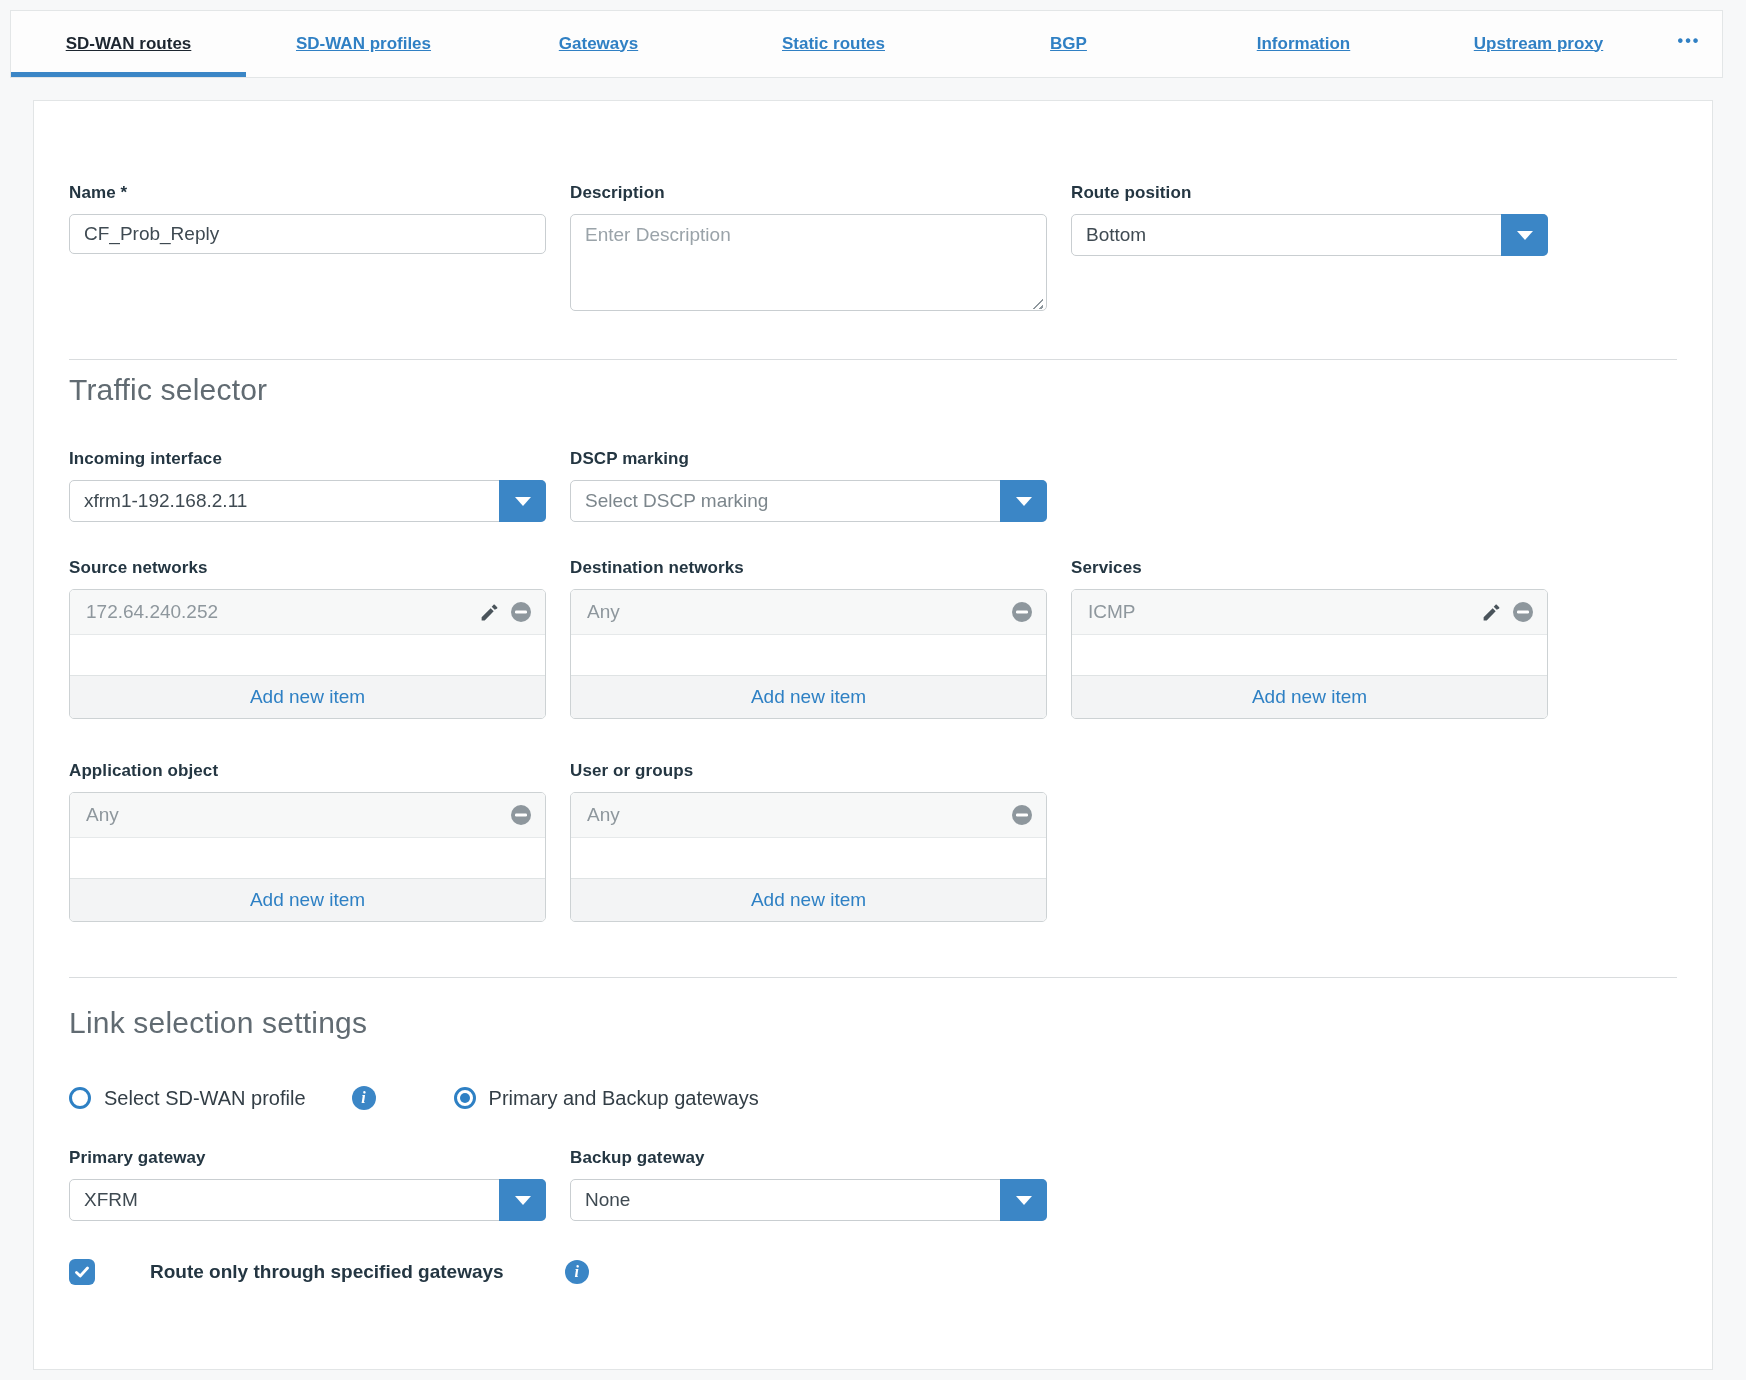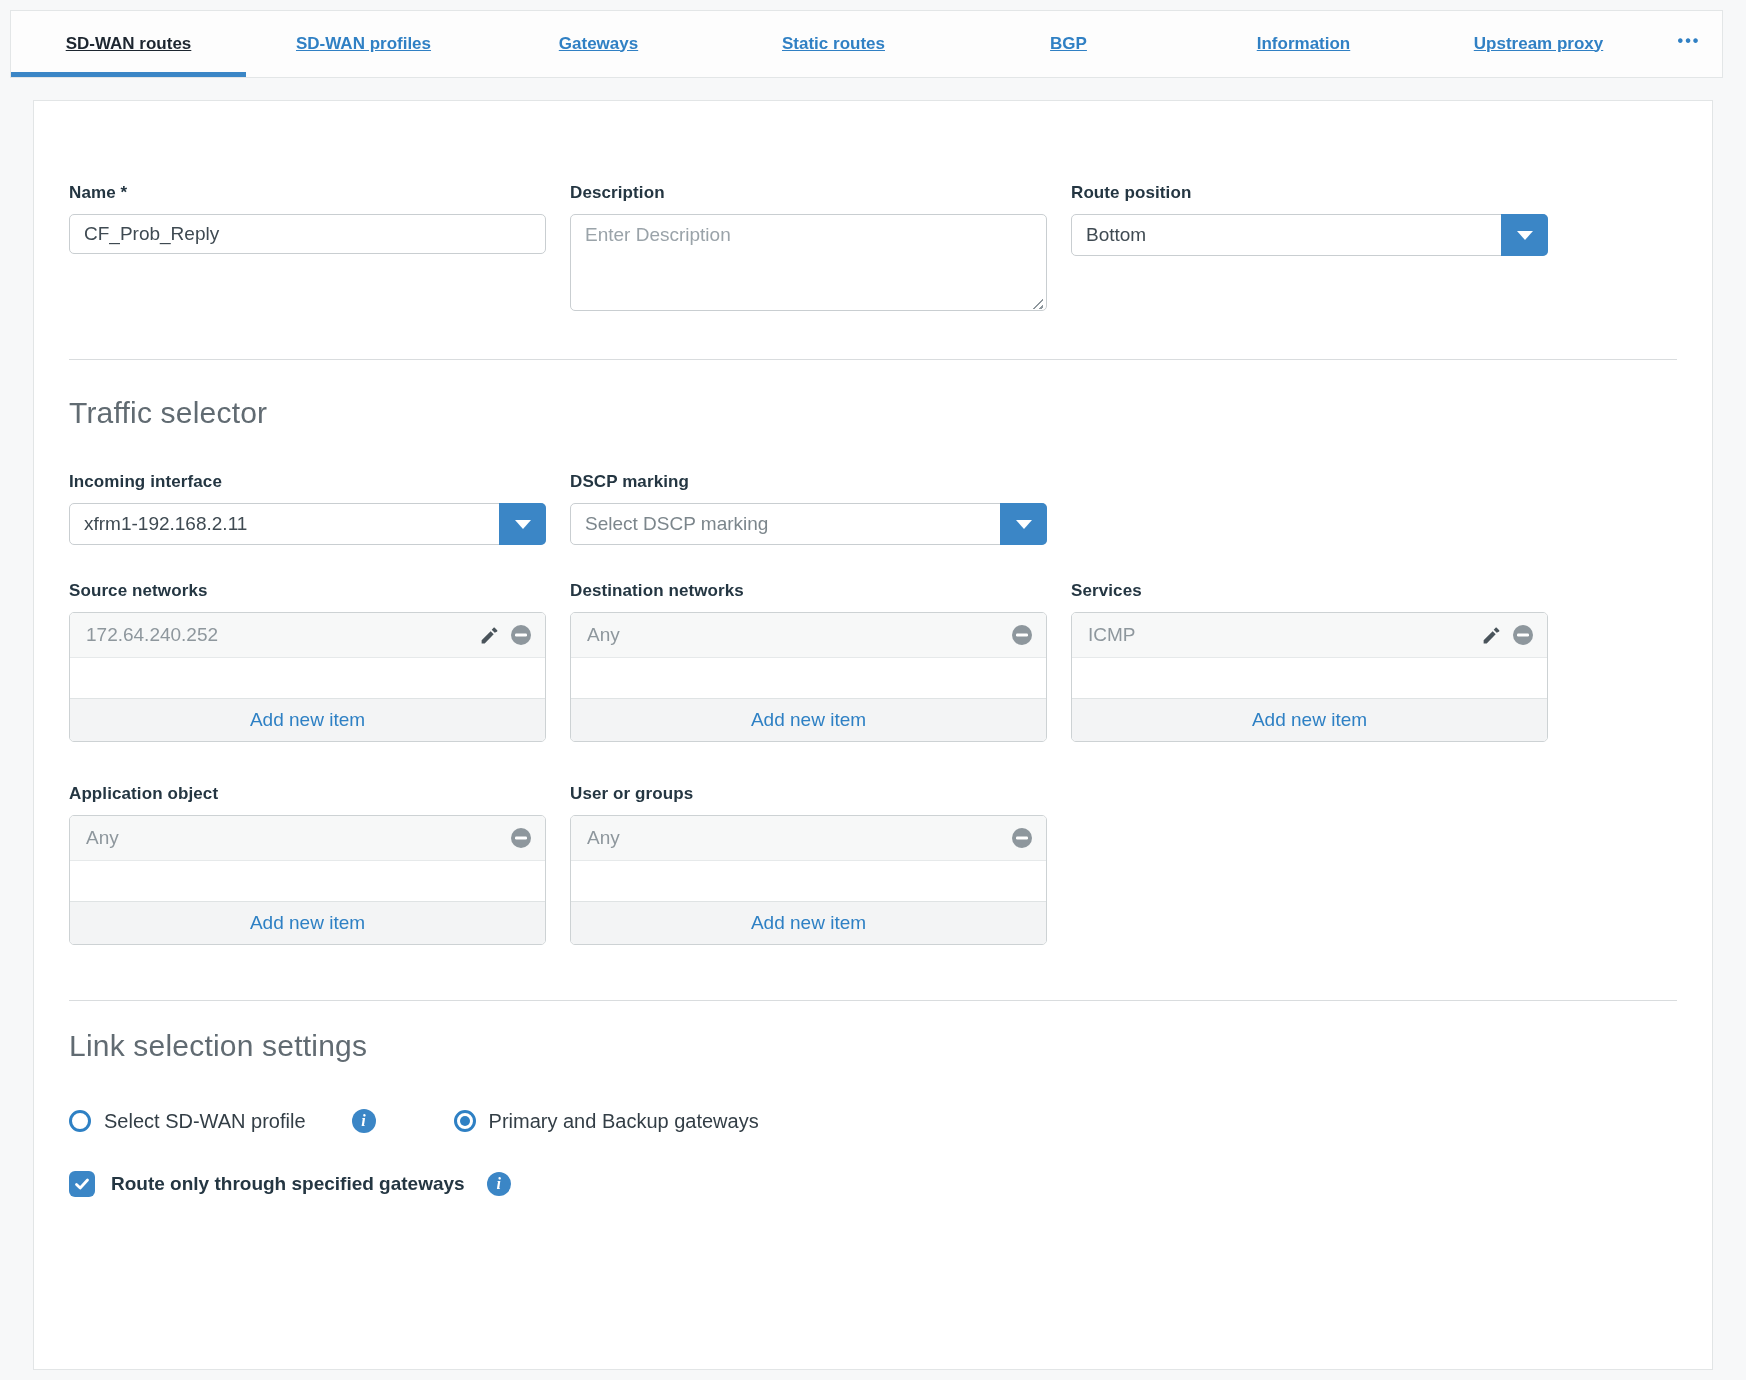--- a/index.html
+++ b/index.html
@@ -160,36 +160,36 @@
   .info-icon {
     width: 24px; height: 24px; border-radius: 50%;
     background: #3b86c6; color: #fff;
     display: inline-flex; align-items: center; justify-content: center;
     font-family: "Liberation Serif", serif;
     font-size: 16px; font-style: italic; font-weight: bold;
     cursor: pointer; flex: 0 0 24px;
   }
 
   
-  .checkbox-row { display: flex; align-items: center; }
+  .checkbox-row { display: flex; align-items: center; gap: 39px; }
   .checkbox {
     width: 26px; height: 26px; border-radius: 6px;
     background: #3b86c6;
     display: flex; align-items: center; justify-content: center;
     cursor: pointer; flex: 0 0 26px;
   }
   .checkbox-label {
     font-size: 19px; font-weight: bold; color: #243642;
     margin-left: 16px;
   }
 
   
   .mt-row1 { margin-top: 0; }
   .div1 { margin-top: 44px; }
-  .title1 { margin-top: 36px; }
+  .title1 { margin-top: 13px; }
   .ts-row1 { margin-top: 42px; }
   .ts-row2 { margin-top: 36px; }
   .ts-row3 { margin-top: 42px; }
   .div2 { margin-top: 55px; }
   .title2 { margin-top: 28px; }
   .radios { margin-top: 46px; }
   .gw-row { margin-top: 38px; }
   .chk { margin-top: 38px; }
 </style>
 </head>
@@ -384,20 +384,41 @@
     <span class="info-icon" style="margin-left:18px;">i</span>
 
     <div class="radio selected" style="margin-left:50px;">
       <span class="radio-circle">
           <span class="dot"></span>
         </span>
       <span class="radio-label">Primary and Backup gateways</span>
     </div>
   </div>
 
+  <div class="row3 gw-row">
+    <div class="col">
+      <div class="field-label">Primary gateway</div>
+      <div class="select">
+        <span class="sel-value">XFRM</span>
+        <span class="sel-btn">
+          <span class="caret-down"></span>
+        </span>
+      </div>
+    </div>
+    <div class="col">
+      <div class="field-label">Backup gateway</div>
+      <div class="select">
+        <span class="sel-value">None</span>
+        <span class="sel-btn">
+          <span class="caret-down"></span>
+        </span>
+      </div>
+    </div>
+    <div class="col"></div>
+  </div>
 
   <div class="checkbox-row chk">
     <span class="checkbox">
       <svg width="18" height="18" viewBox="0 0 18 18">
         <polyline points="3.5,9.5 7.2,13 14.5,5" fill="none" stroke="#ffffff" stroke-width="2.8" stroke-linecap="round" stroke-linejoin="round"></polyline>
       </svg>
     </span>
     <span class="checkbox-label">Route only through specified gateways</span>
     <span class="info-icon" style="margin-left:22px;">i</span>
   </div>

